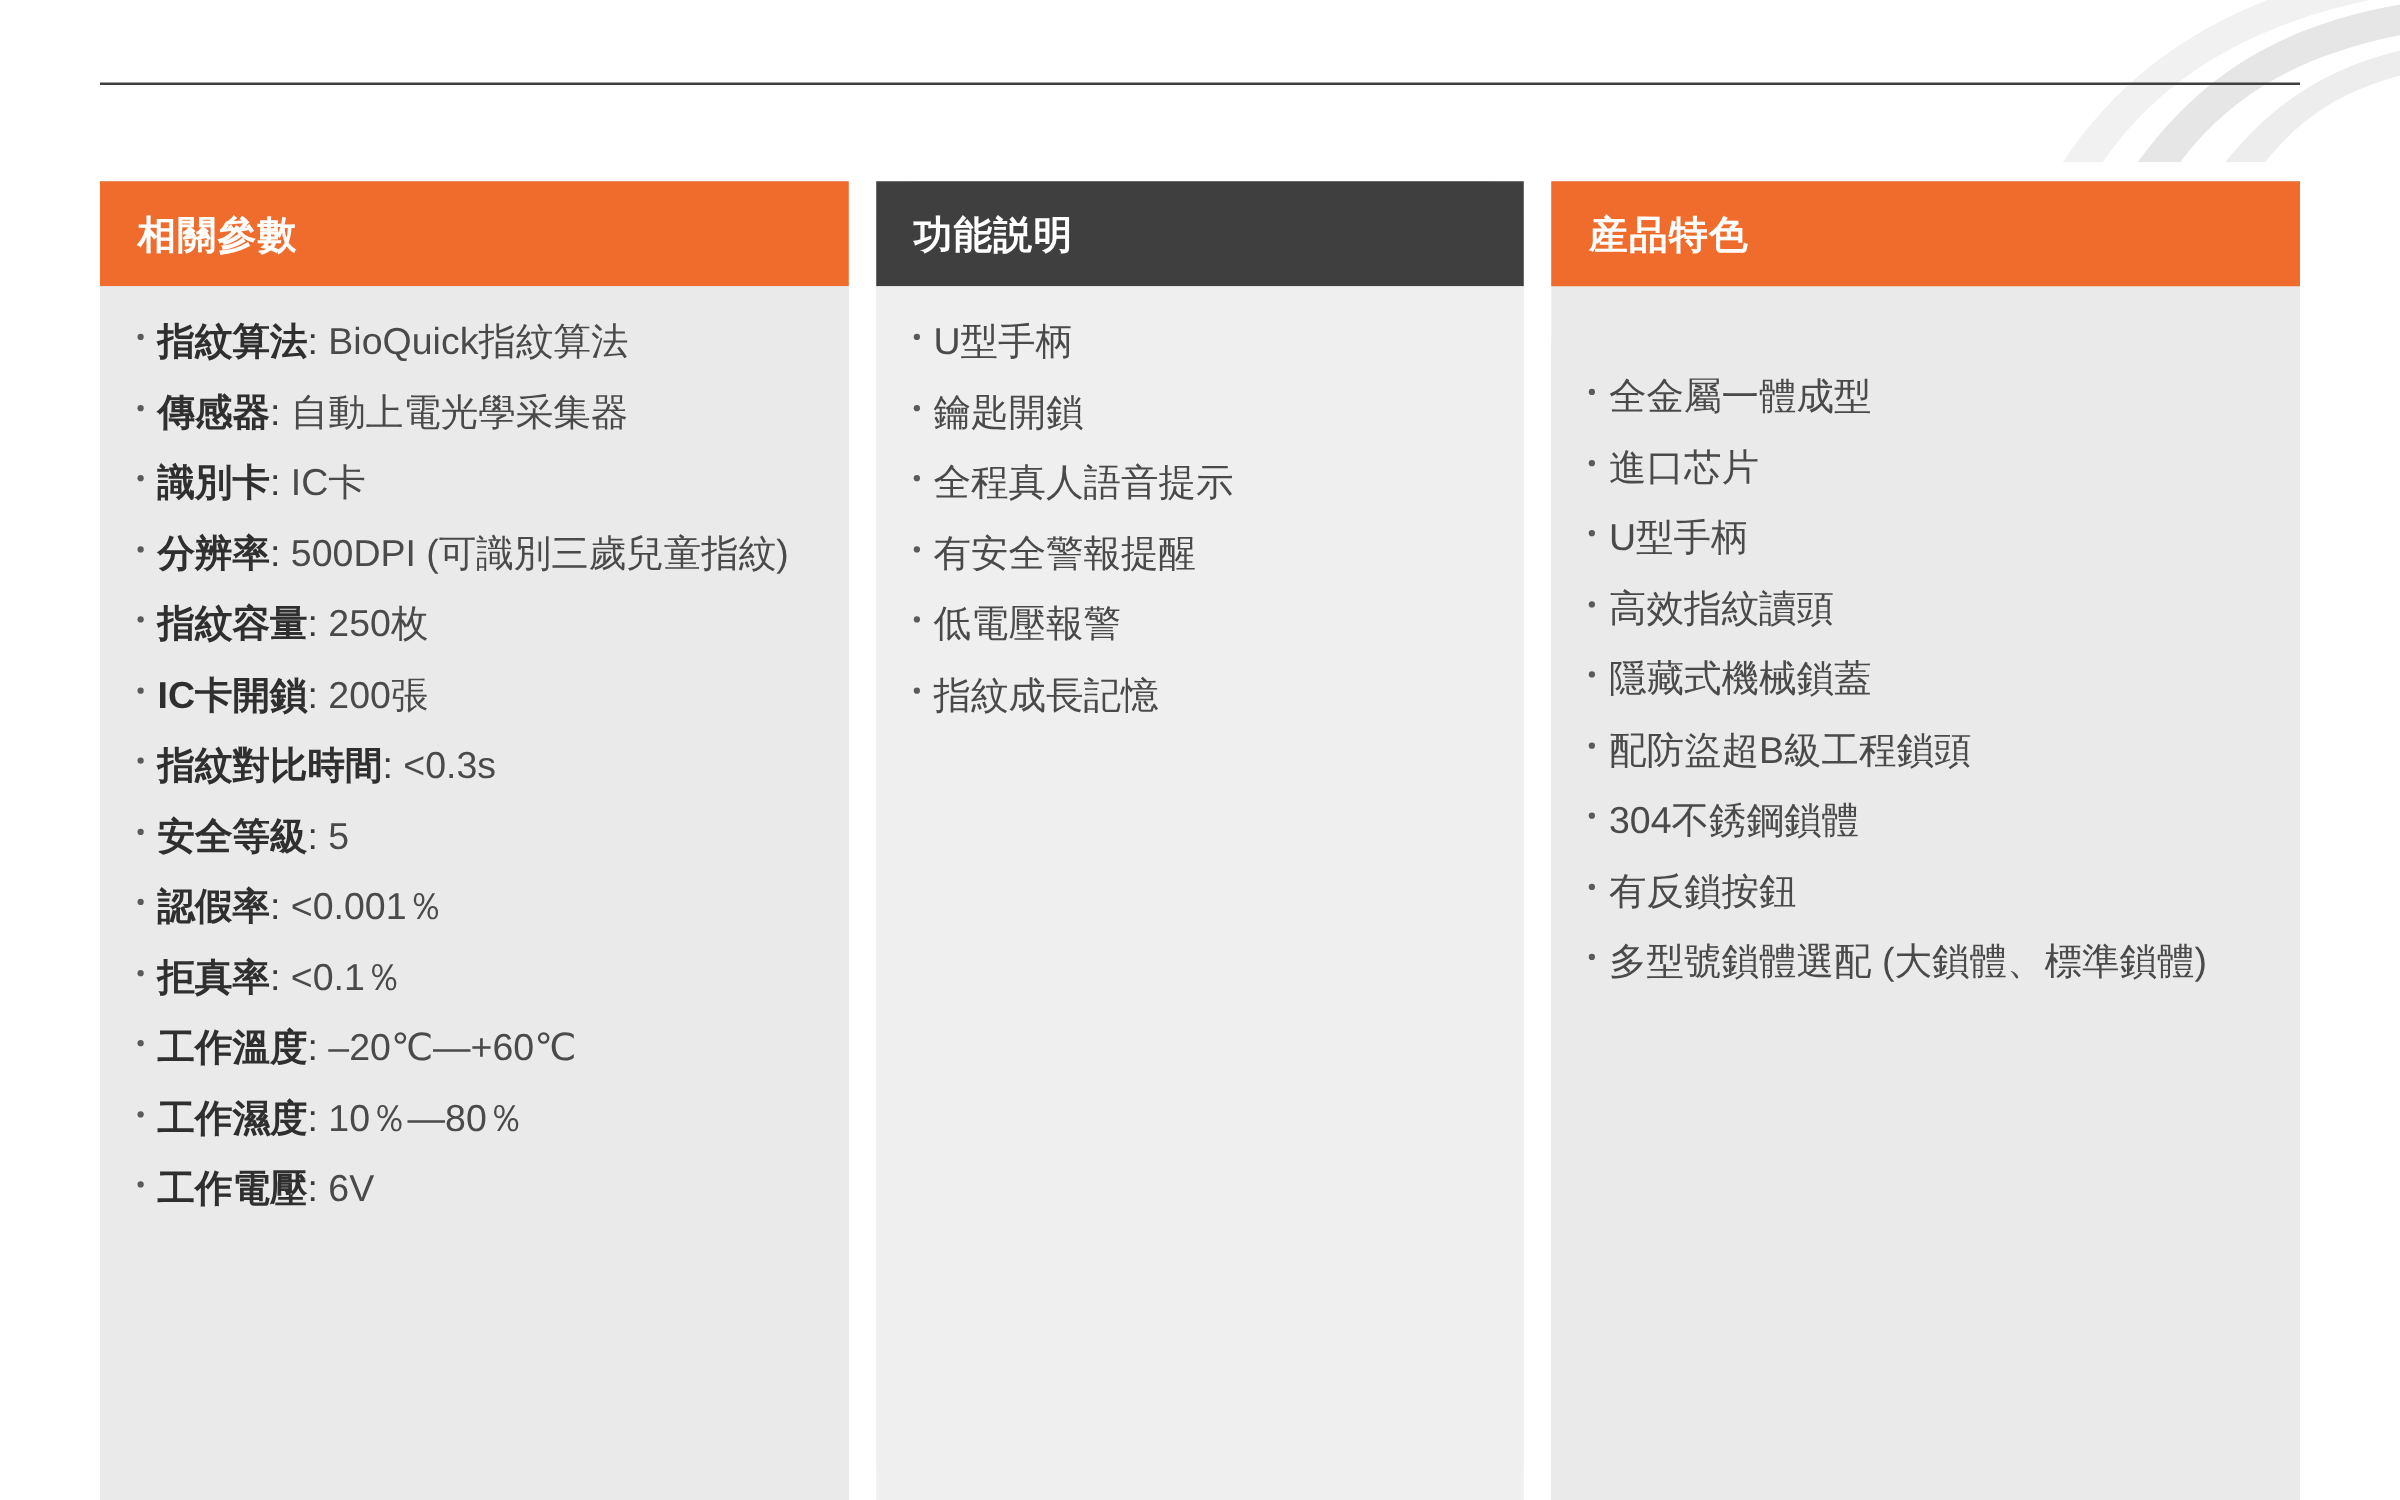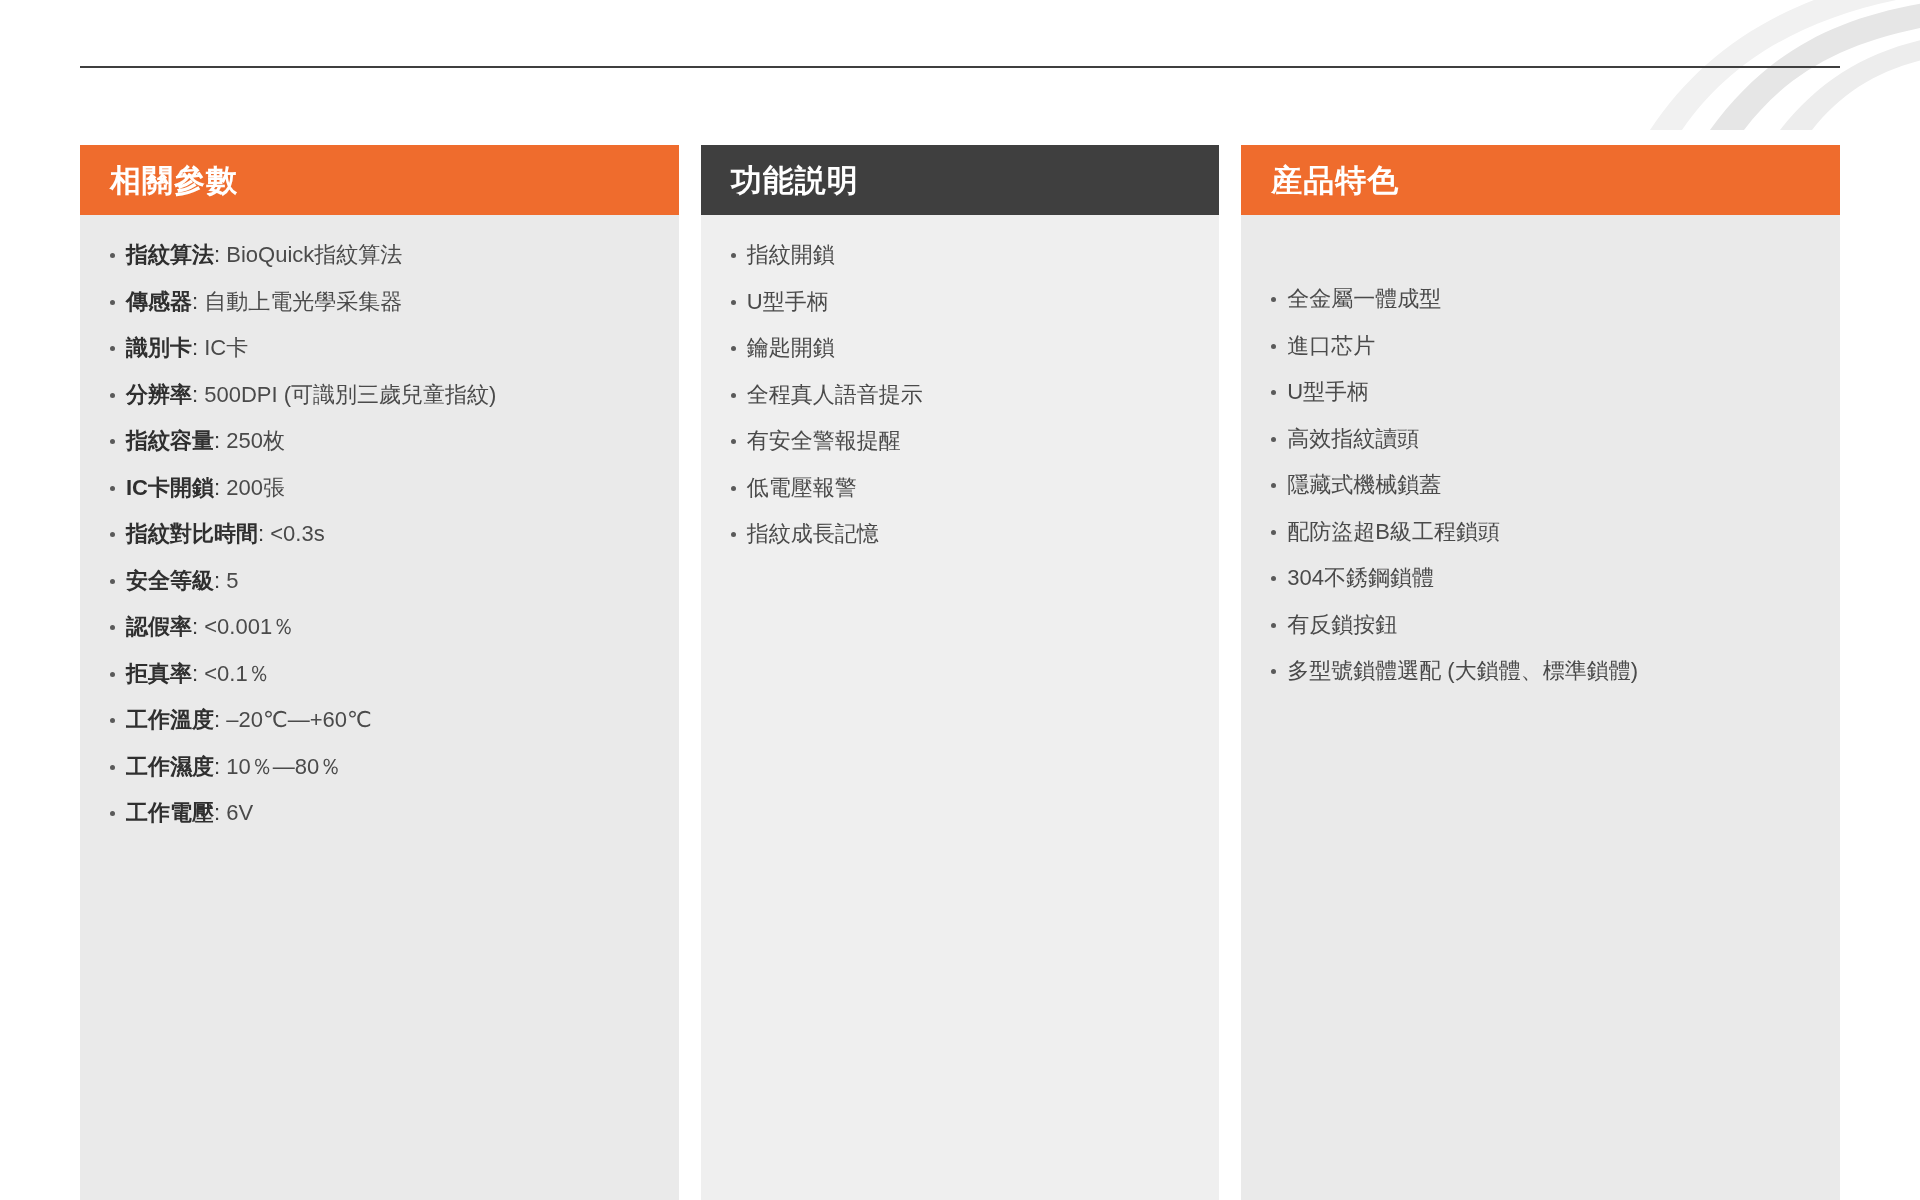--- a/index.html
+++ b/index.html
@@ -50,21 +50,21 @@
     flex: 1 1 0;
     display: flex;
     flex-direction: column;
     background: #eaeaea;
   }
   .column.wide   { flex-grow: 1.155; }
   .column.middle { flex-grow: 1.0; border-radius: 29px;   }
   .column.last   { flex-grow: 1.155; gap: 44px; }
 
   .col-header {
-    height: 70px;
+    height: 84px;
     display: flex;
     align-items: center;
     padding: 0 0 0 30px;
     box-sizing: border-box;
   }
   .col-header.orange { background: #ef6c2d; }
   .col-header.dark   { background: #3f3f3f; }
 
   .col-header-title {
     color: #ffffff;
@@ -84,21 +84,21 @@
 
   ul.spec-list {
     list-style: none;
     margin: 0;
     padding: 0;
   }
   ul.spec-list li {
     position: relative;
     padding-left: 20px;
     margin: 0 0 19px 0;
-    font-size: 22px;
+    font-size: 30px;
     line-height: 1.25;
     color: #3a3a3a;
     white-space: nowrap;
   }
   ul.spec-list li:before {
     content: "";
     position: absolute;
     left: 4px;
     top: 12px;
     width: 5px;
@@ -151,21 +151,20 @@
       </ul>
     </div>
   </section>
 
   <section class="column middle">
     <div class="col-header dark">
       <span class="col-header-title">功能説明</span>
     </div>
     <div class="col-body lighter">
       <ul class="spec-list">
-        <li><span class="val">指紋開鎖</span></li>
         <li><span class="val">U型手柄</span></li>
         <li><span class="val">鑰匙開鎖</span></li>
         <li><span class="val">全程真人語音提示</span></li>
         <li><span class="val">有安全警報提醒</span></li>
         <li><span class="val">低電壓報警</span></li>
         <li><span class="val">指紋成長記憶</span></li>
       </ul>
     </div>
   </section>
 

